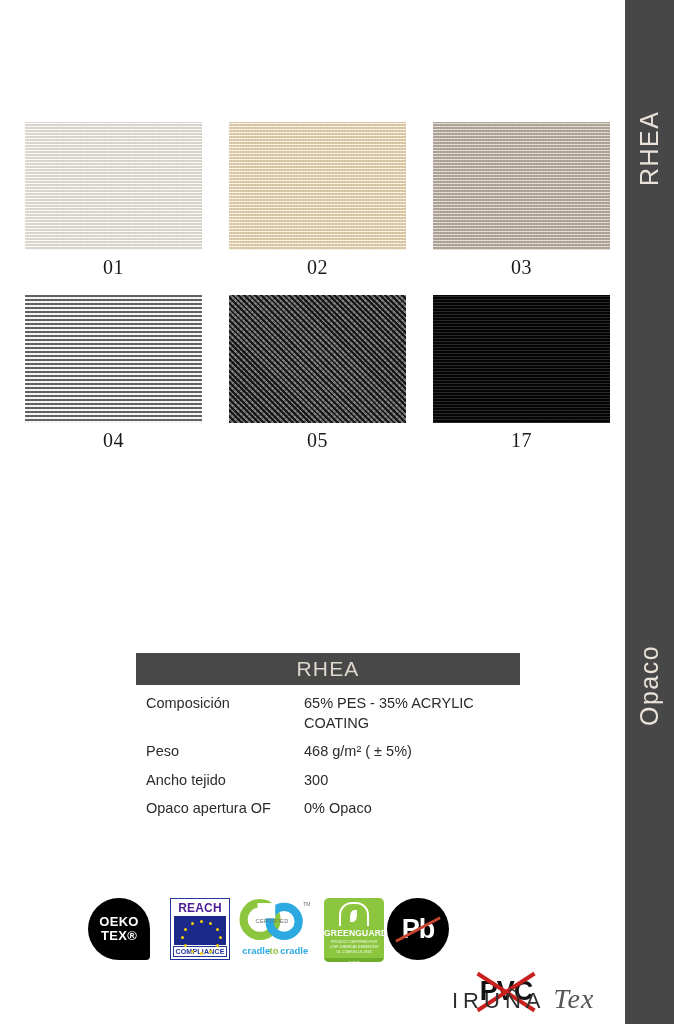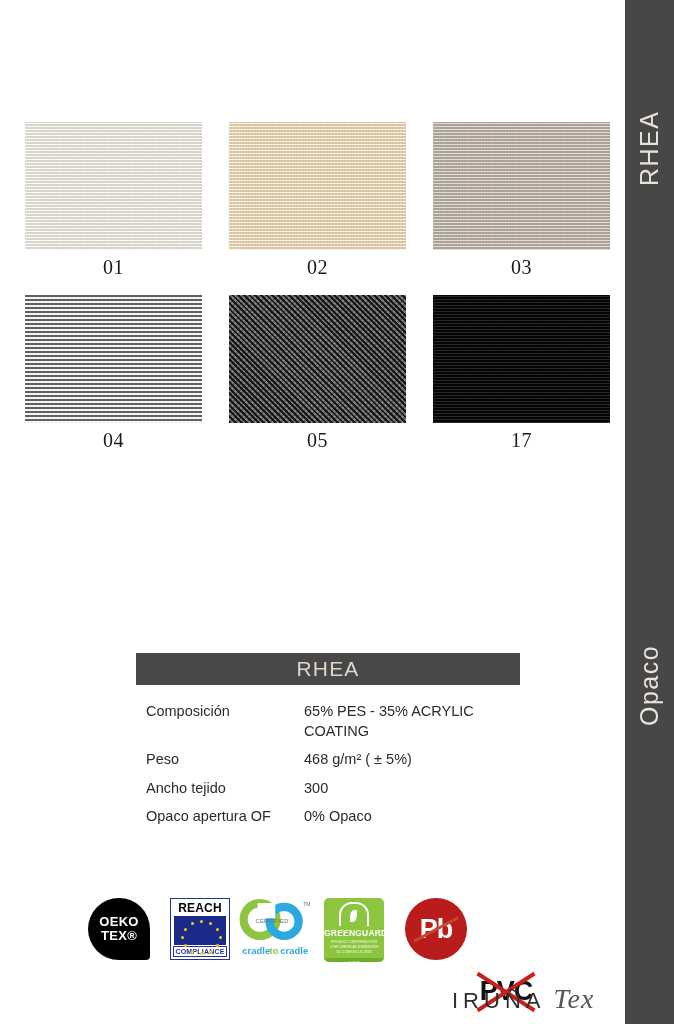--- a/index.html
+++ b/index.html
@@ -135,21 +135,21 @@
     background: #484848;
     color: #ded6ca;
     height: 32px;
     line-height: 32px;
     text-align: center;
     font-size: 21px;
     letter-spacing: 1.2px;
     font-family: "Liberation Sans", sans-serif;
   }
   .spec-rows {
-    padding-top: 17px;
+    padding-top: 9px;
   }
   .spec-row {
     display: flex;
     align-items: flex-start;
     margin-bottom: 9px;
     font-size: 14.5px;
     color: #2b2b2b;
     line-height: 1.35;
   }
   .spec-key {
@@ -202,21 +202,21 @@
     background: #ffffff;
     border: 1.5px solid #23349c;
     box-sizing: border-box;
     display: flex;
     flex-direction: column;
     align-items: stretch;
     justify-content: space-between;
     padding: 2px;
   }
   .reach-top {
-    color: #000000;
+    color: #4c1d95;
     font-weight: bold;
     font-size: 12px;
     text-align: center;
     letter-spacing: 0.2px;
   }
   .reach-flag {
     flex: 1 1 auto;
     background: #1b2a8a;
     margin: 1px 1px;
     position: relative;
@@ -288,25 +288,25 @@
   }
   .gg-foot {
     margin-top: 2px;
     background: #6fae2a;
     font-size: 4px;
     padding: 2px 0;
   }
 
   
   .pb {
-    left: 317px;
+    left: 299px;
     width: 62px;
     height: 62px;
     border-radius: 50%;
-    background: #b91c1c;
+    background: #000000;
     position: relative;
   }
   .pb-text {
     position: absolute;
     inset: 0;
     display: flex;
     align-items: center;
     justify-content: center;
     color: #ffffff;
     font-weight: bold;

